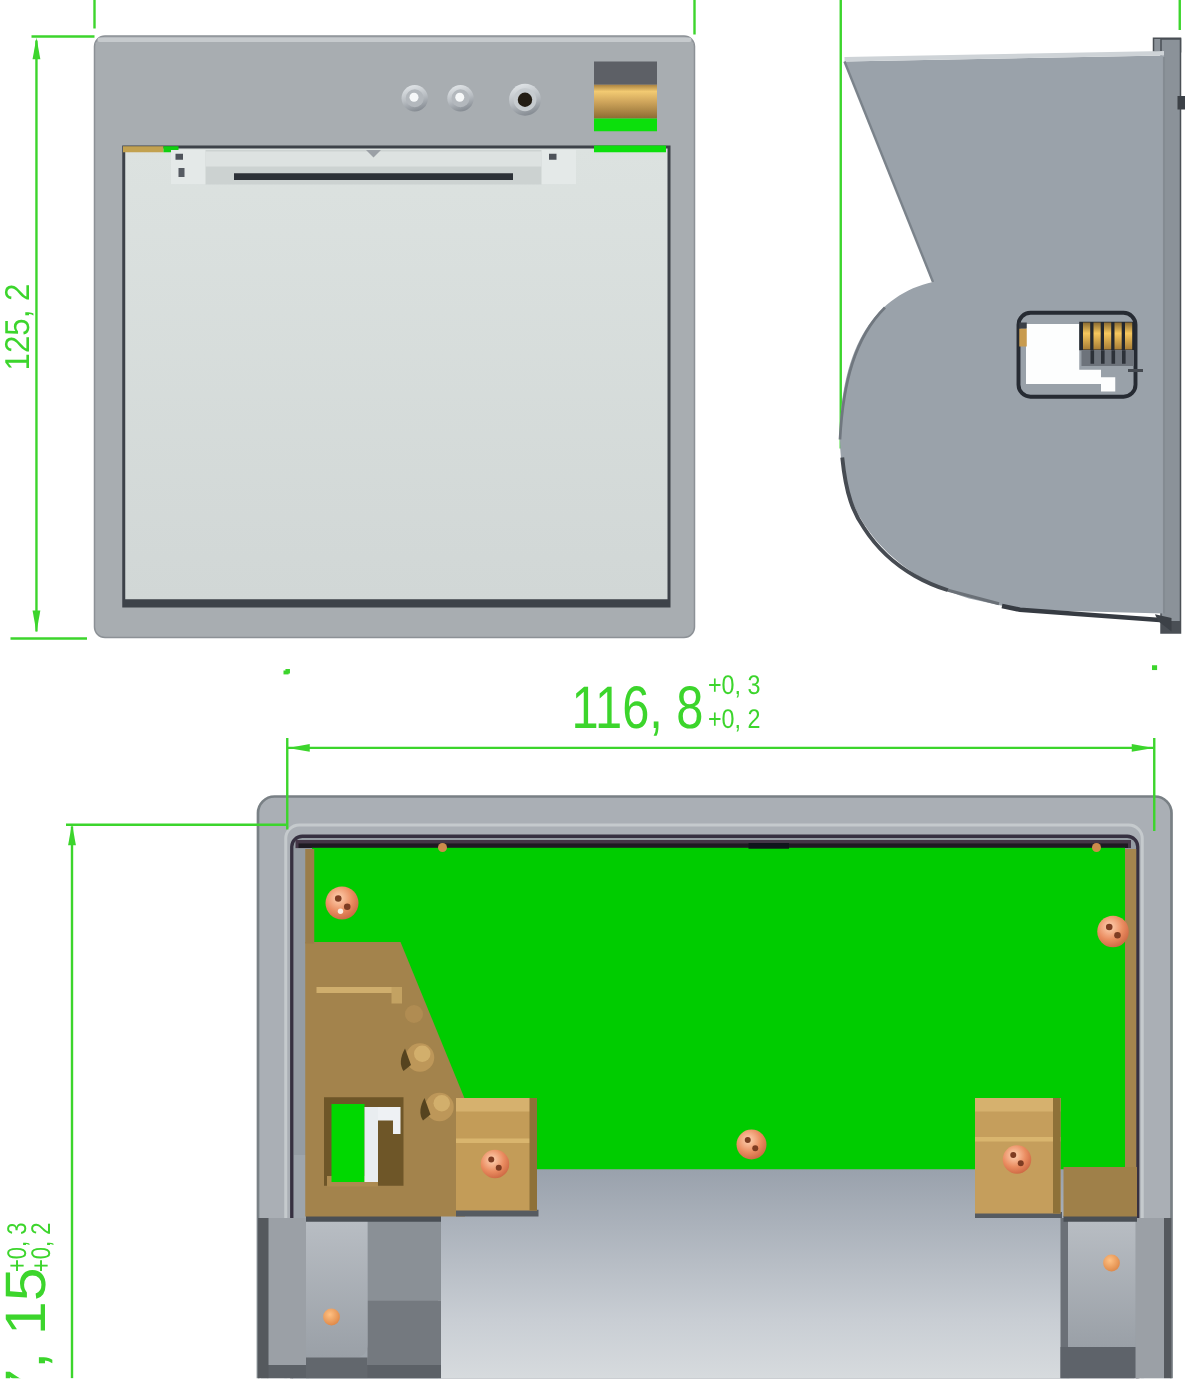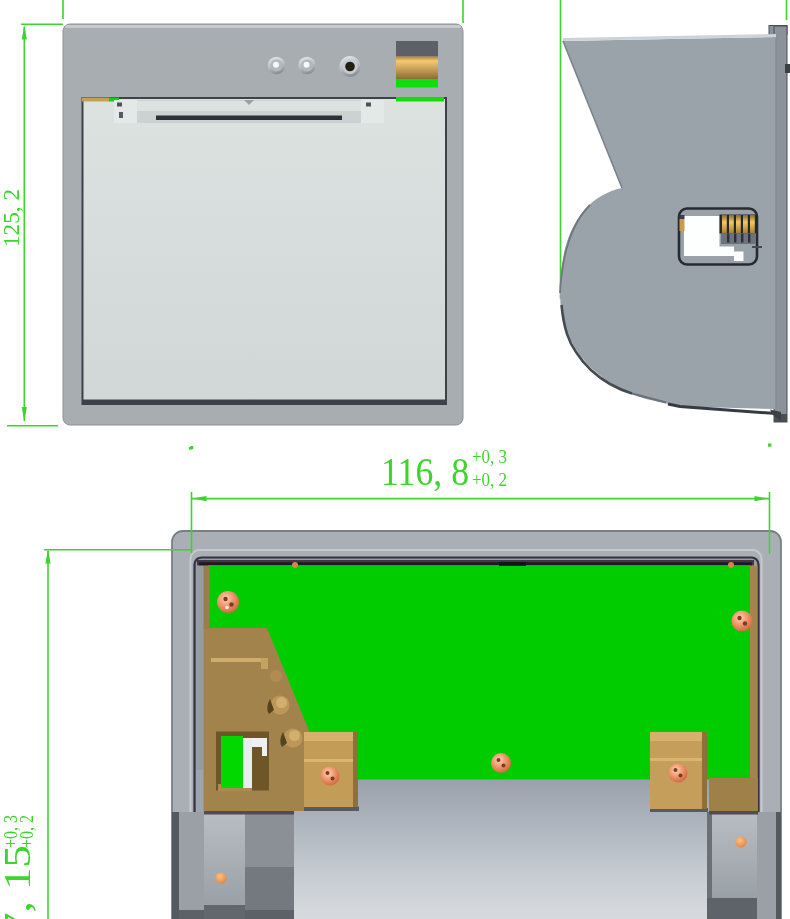--- a/index.html
+++ b/index.html
@@ -1,17 +1,17 @@
 <!DOCTYPE html>
 <html><head>
 <meta charset="utf-8">
 <style>
 html,body{margin:0;padding:0;background:#fff;}
 #c{position:relative;width:790px;height:919px;overflow:hidden;background:#fff;
-font-family:Liberation Serif, serif;}
+font-family:Liberation Sans, sans-serif;}
 </style>
 </head>
 <body>
 <div id="c">
 <svg width="790" height="919" viewBox="0 0 790 919" xmlns="http://www.w3.org/2000/svg">
 <defs>
 <linearGradient id="panelg" x1="0" y1="0" x2="0" y2="1">
  <stop offset="0" stop-color="#dce2e0"></stop>
           <stop offset="1" stop-color="#d1d7d6"></stop>
 </linearGradient>

